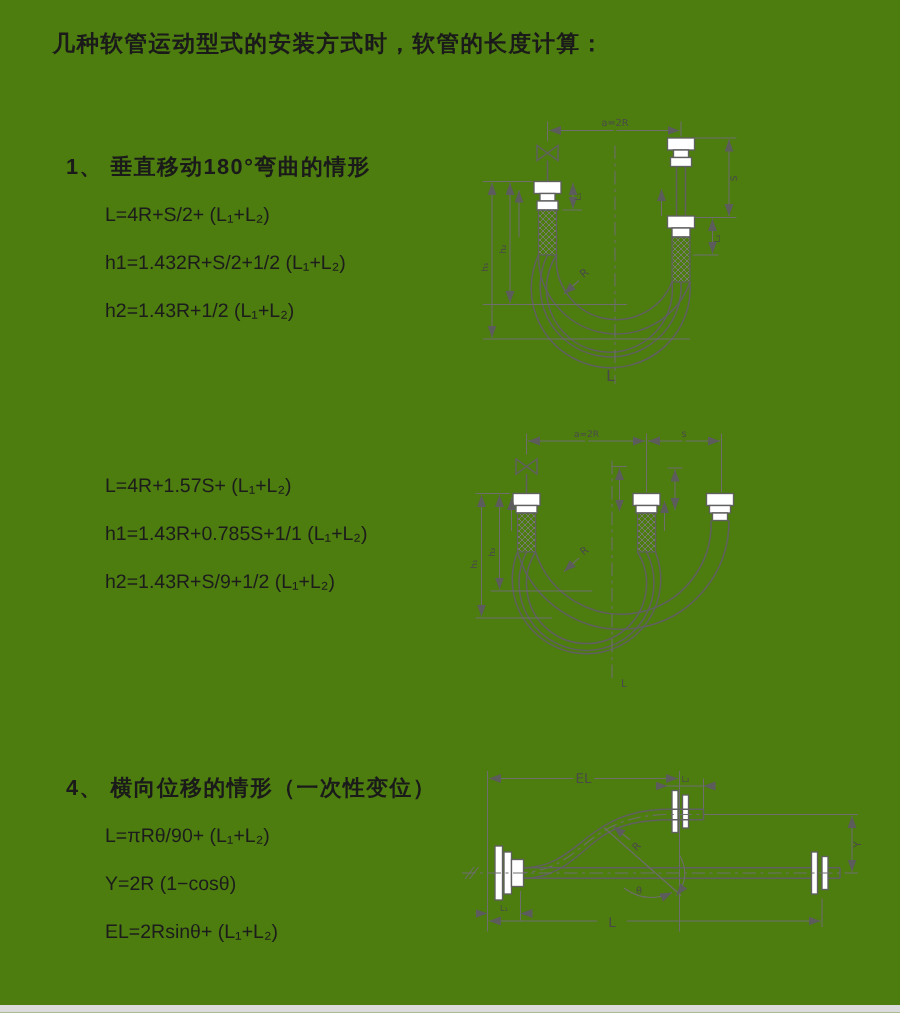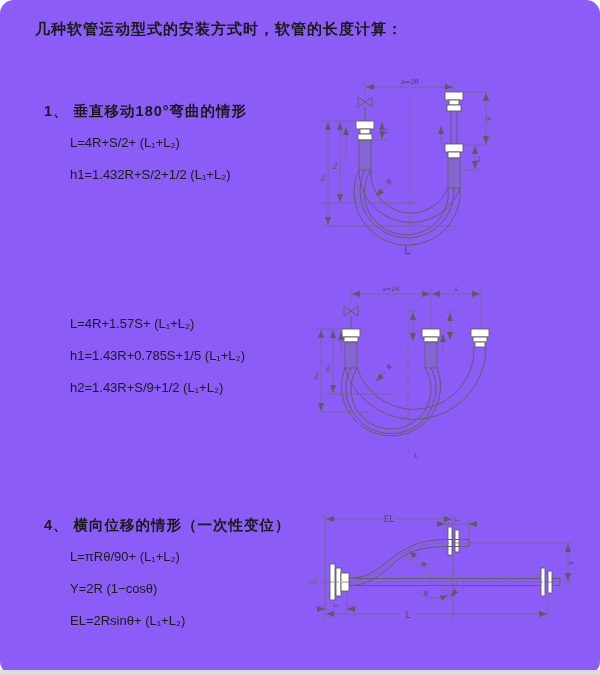--- a/index.html
+++ b/index.html
@@ -2,21 +2,21 @@
 <html><head>
 <meta charset="utf-8">
 <style>
   html,body { margin:0; padding:0; }
   body {
     width:600px; height:675px; position:relative;
     background:#ffffff; overflow:hidden;
     font-family:"Liberation Sans","DejaVu Sans",sans-serif;
     color:#1a1a1a;
   }
-  .page { position:absolute; inset:0; background:#8b5cf6;border-radius:14px; }
+  .page { position:absolute; inset:0; background:#4d7c0f; }
   .title {
     position:absolute; left:35px; top:20px;
     font-size:15px; font-weight:700; letter-spacing:1px;
   }
   .sec { position:absolute; width:280px; }
   .sec-heading { font-size:14.5px; font-weight:700; letter-spacing:1px; white-space:nowrap; }
   .formulas { margin:6px 0 0 26px; }
   .formula { font-size:13px; line-height:32px; white-space:pre; color:#1c1c1c; }
   .diagram { position:absolute;text-align:center; }
   svg { display:block; }
@@ -33,20 +33,21 @@
 
 <div class="page">
 
   <div class="title">几种软管运动型式的安装方式时，软管的长度计算：</div>
 
   <div class="sec" style="left:44px; top:102px;">
     <div class="sec-heading">1、 垂直移动180°弯曲的情形</div>
     <div class="formulas">
       <div class="formula">L=4R+S/2+ (L₁+L₂)</div>
       <div class="formula">h1=1.432R+S/2+1/2 (L₁+L₂)</div>
+      <div class="formula">h2=1.43R+1/2 (L₁+L₂)</div>
     </div>
   </div>
 
   <div class="diagram" style="left:310px; top:70px;">
     <svg width="287" height="195" viewBox="0 0 287 195">
       <defs>
         <marker id="ar1" markerWidth="9" markerHeight="8" refX="8" refY="3" orient="auto" markerUnits="userSpaceOnUse">
           <path d="M0,0 L8,3 L0,6 Z" fill="#5c5c5c"></path>
         </marker>
         <pattern id="braid1" width="4" height="4" patternUnits="userSpaceOnUse">
@@ -139,21 +140,21 @@
         <text x="81" y="114" font-size="7.5" text-anchor="middle" transform="rotate(-38 81 114)">R</text>
       </g>
 
       <text x="97" y="184" font-size="10" text-anchor="middle">L</text>
     </svg>
   </div>
 
   <div class="sec" style="left:44px; top:302px;">
     <div class="formulas">
       <div class="formula">L=4R+1.57S+ (L₁+L₂)</div>
-      <div class="formula">h1=1.43R+0.785S+1/5 (L₁+L₂)</div>
+      <div class="formula">h1=1.43R+0.785S+1/1 (L₁+L₂)</div>
       <div class="formula">h2=1.43R+S/9+1/2 (L₁+L₂)</div>
     </div>
   </div>
 
   <div class="diagram" style="left:310px; top:282px;">
     <svg width="290" height="180" viewBox="0 0 290 180">
       <defs>
         <marker id="ar2" markerWidth="9" markerHeight="8" refX="8" refY="3" orient="auto" markerUnits="userSpaceOnUse">
           <path d="M0,0 L8,3 L0,6 Z" fill="#5c5c5c"></path>
         </marker>

